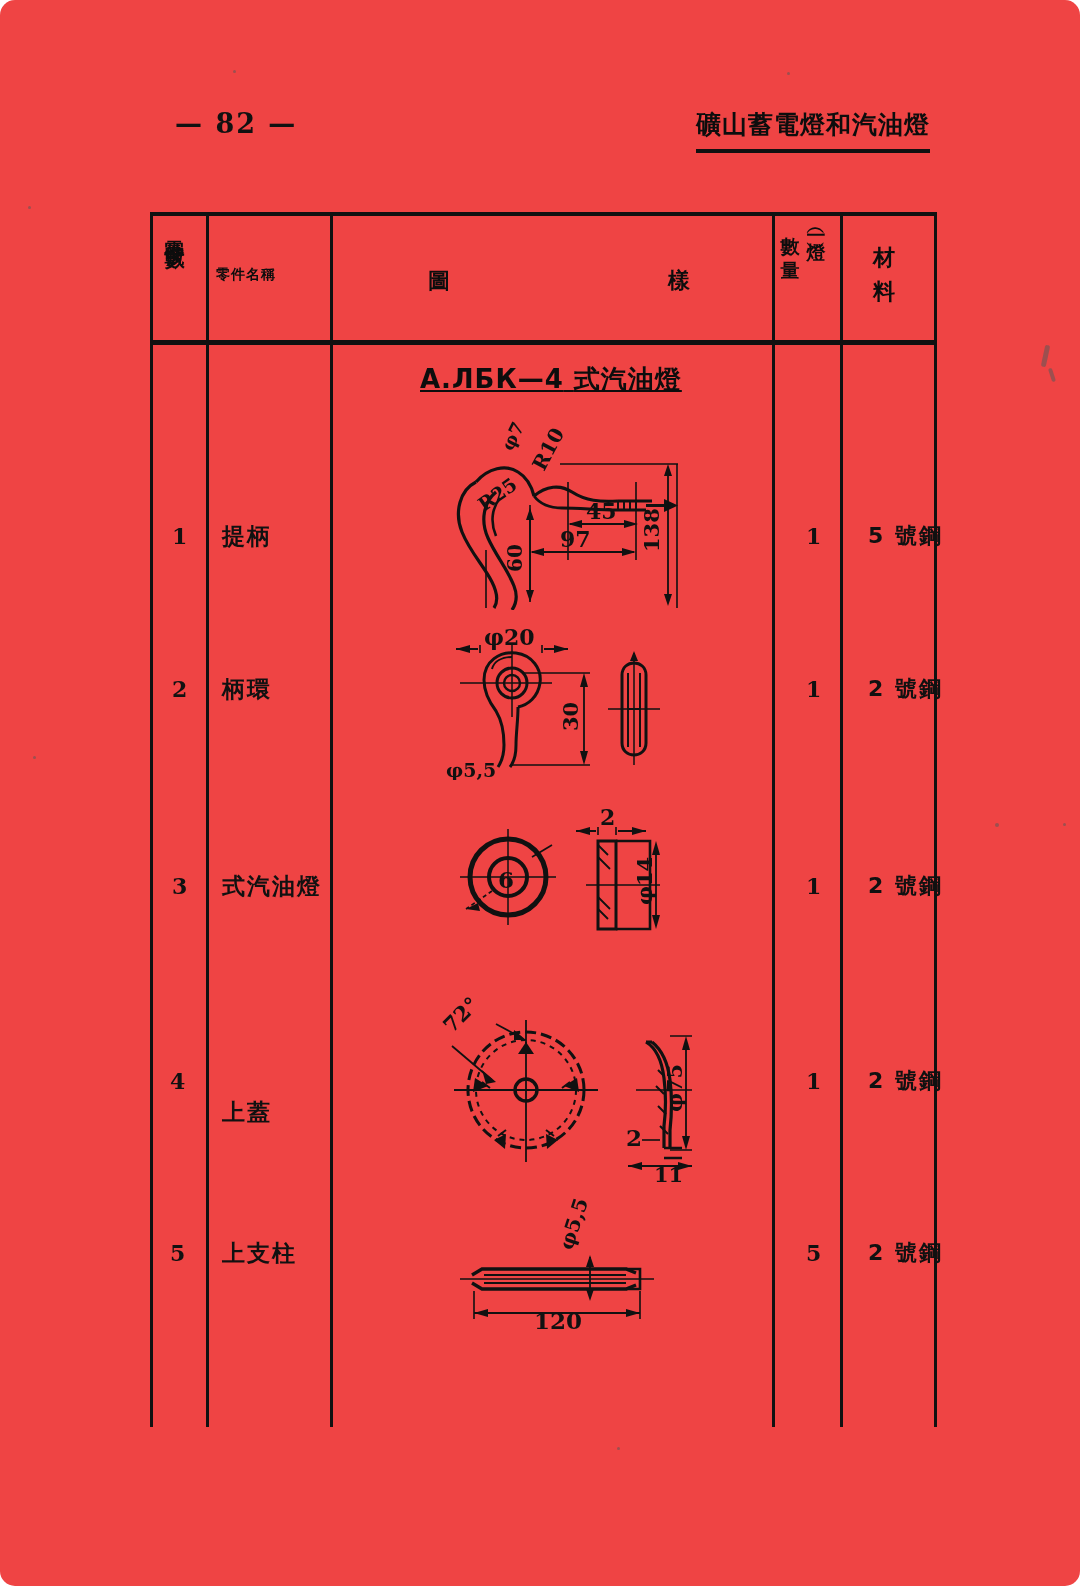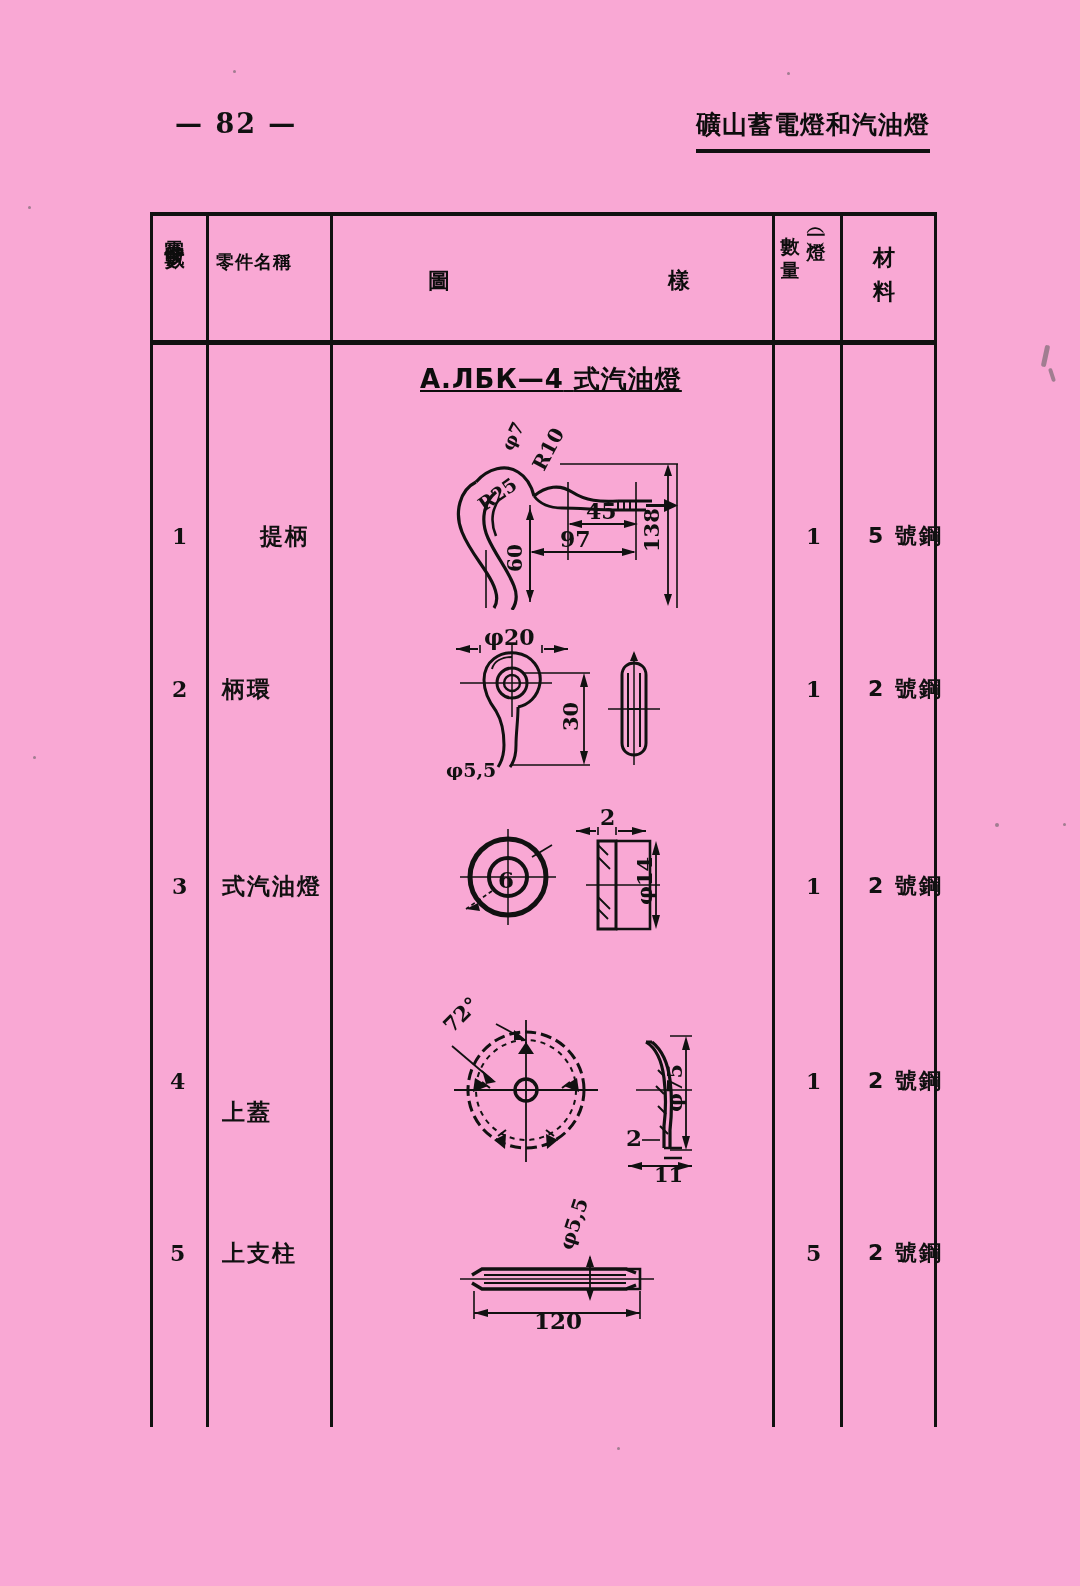--- a/index.html
+++ b/index.html
@@ -4,21 +4,21 @@
 <style>
   html,body{margin:0;padding:0;}
   body{
     width:1080px;height:1586px;
     background:#ffffff;
     font-family:"DejaVu Sans","Liberation Sans",sans-serif;
     color:#111;
     position:relative;
     overflow:hidden;
   }
-  .page{position:absolute;inset:0;background:#f9a8d4;}
+  .page{position:absolute;inset:0;background:#ef4444;border-radius:15px;}
 
   
   .speck{position:absolute;background:#5a5a5a;border-radius:50%;opacity:.55;}
 
   
   .pagenum{
     position:absolute;left:175px;top:108px;
     font-family:"DejaVu Serif","Liberation Serif",serif;
     font-size:27px;font-weight:700;letter-spacing:2px;color:#111;
   }
@@ -83,35 +83,35 @@
     <div class="rule h thick" style="top:128px;height:5px;"></div>
 
     <div class="rule v" style="left:0;height:1215px;"></div>
     <div class="rule v" style="left:56px;height:1215px;"></div>
     <div class="rule v" style="left:180px;height:1215px;"></div>
     <div class="rule v" style="left:622px;height:1215px;"></div>
     <div class="rule v" style="left:690px;height:1215px;"></div>
     <div class="rule v" style="left:784px;height:1215px;"></div>
 
     <div class="hc vertical" style="left:14px;top:12px;height:106px;font-size:20px;">零件號數</div>
-    <div class="hc" style="left:66px;top:38px;font-size:18px;">零件名稱</div>
+    <div class="hc" style="left:66px;top:54px;font-size:14px;">零件名稱</div>
     <div class="hc" style="left:278px;top:54px;font-size:22px;">圖</div>
     <div class="hc" style="left:518px;top:54px;font-size:22px;">樣</div>
     <div class="hc vertical" style="left:630px;top:10px;height:112px;font-size:19px;letter-spacing:24px;">數量</div>
     <div class="hc vertical" style="left:656px;top:10px;height:112px;font-size:19px;">（一燈）</div>
     <div class="hc vertical" style="left:723px;top:16px;height:100px;font-size:22px;letter-spacing:34px;">材料</div>
   </div>
 
   <div class="drawtitle">
     <span class="cy">А.ЛБК—4</span>
     <span>式汽油燈</span>
   </div>
 
   <div class="cell num" style="left:172px;top:523px;">1</div>
-  <div class="cell" style="left:222px;top:521px;margin-left:38px;">提柄</div>
+  <div class="cell" style="left:222px;top:521px;">提柄</div>
   <div class="cell qty" style="left:806px;top:523px;">1</div>
   <div class="cell" style="left:868px;top:521px;font-size:22px;">5 號鋼</div>
 
   <div class="fig" style="left:440px;top:420px;">
     <svg width="250" height="190" viewBox="0 0 250 190">
 
       <path class="ink" stroke-width="3.2" d="M36,62 C20,70 14,92 22,112 C30,132 44,146 52,162 C58,174 58,182 54,188"></path>
       <path class="ink" stroke-width="3.2" d="M36,62 C48,48 66,44 78,52 C88,58 92,68 94,76"></path>
       <path class="ink" stroke-width="3.2" d="M94,76 C106,66 120,64 132,72 C146,81 160,82 178,81"></path>
       <path class="ink" stroke-width="3.2" d="M178,81 L212,81"></path>

